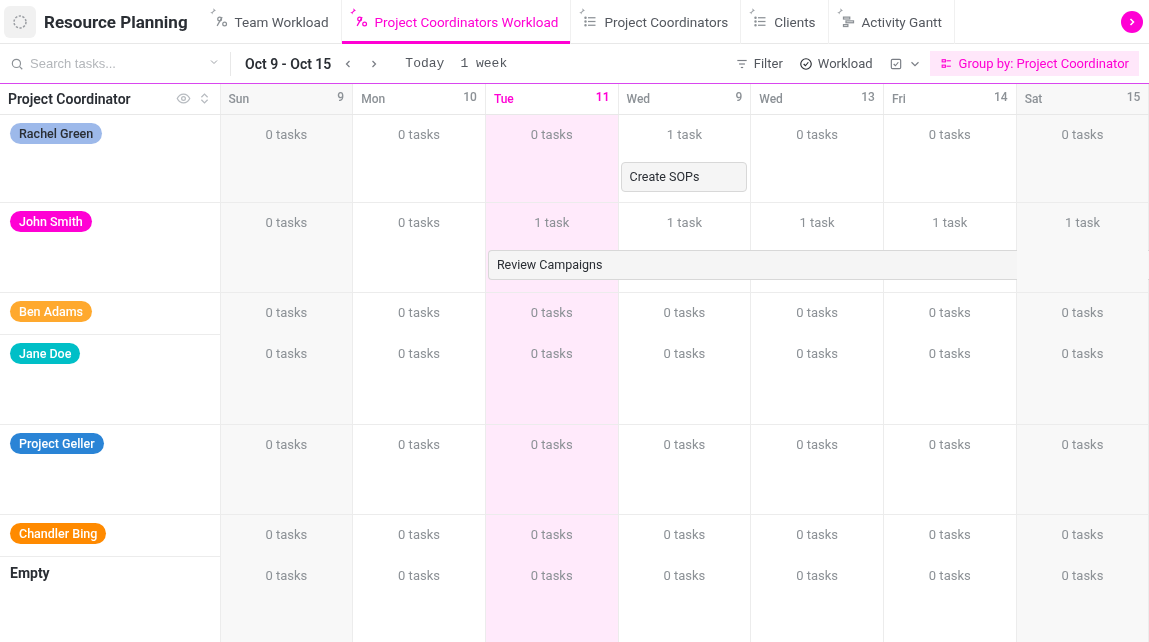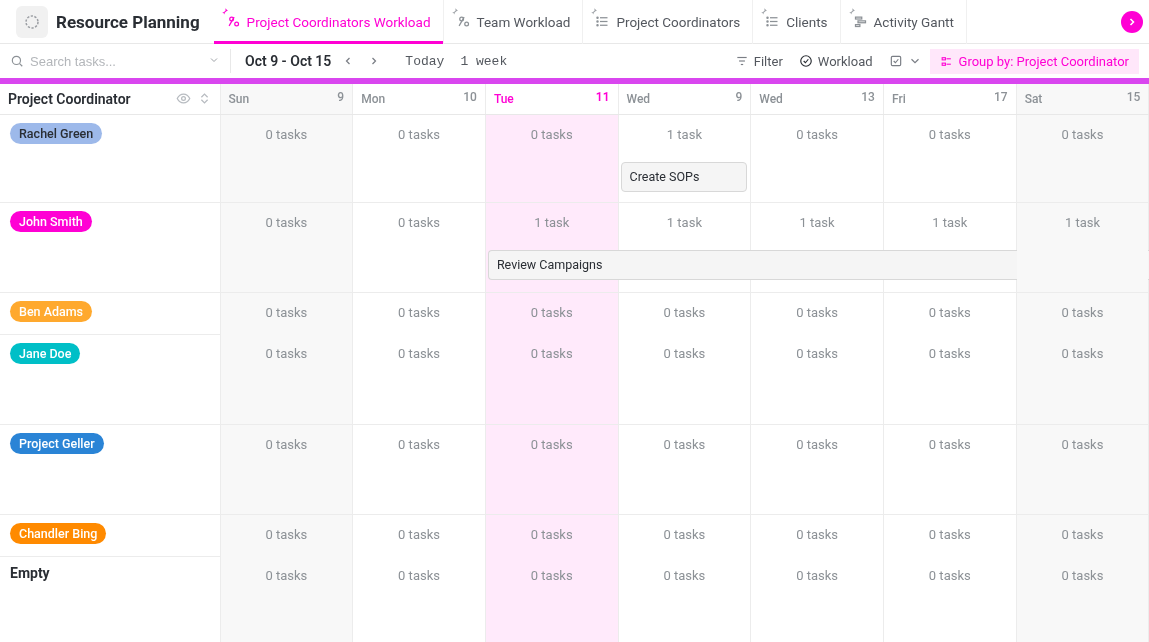--- a/index.html
+++ b/index.html
@@ -1,34 +1,34 @@
 <!DOCTYPE html>
 <html><head>
 <meta charset="utf-8">
 <style>
   * { box-sizing: border-box; margin: 0; padding: 0; }
   body { font-family: -apple-system, BlinkMacSystemFont, "Segoe UI", Roboto, Helvetica, Arial, sans-serif; font-size: 13px; color: #2a2e34; background: #fff; }
   .app { width: 1149px; height: 642px; position: relative; overflow: hidden; background: #fff; }
 
   
-  .topbar { display: flex; align-items: center; height: 44px; border-bottom: 1px solid #e8e8e8; padding: 0 6px 0 16px; position: relative; }
+  .topbar { display: flex; align-items: center; height: 44px; border-bottom: 1px solid #e8e8e8; padding: 0 6px 0 4px; position: relative; }
   .logo-wrap { width: 32px; height: 32px; border-radius: 6px; background:#f1f1f1; display:flex; align-items:center; justify-content:center; margin-right:8px; }
   .logo-wrap svg { width:18px; height:18px; }
   .space-title { font-size: 17px; font-weight: 700; color:#2a2e34; margin-right: 14px; white-space: nowrap; }
   .tabs { display:flex; align-items:stretch; height:44px; flex: 1 1 auto; overflow:hidden; }
   .tab { display:flex; align-items:center; gap:6px; padding: 0 12px; color:#54585f; font-size:13.5px; border-right:1px solid #f0f0f0; position:relative; cursor:pointer; white-space:nowrap; }
   .tab .pin { position:absolute; top:3px; left:6px; }
   .tab.active { color:#ff00d4; }
   .tab.active::after { content:""; position:absolute; bottom:0; left:0; right:0; height:3px; background:#ff00d4; }
   .tab-icon { display:inline-flex; }
   .next-chev { width:22px; height:22px; background:#ff00d4; border-radius:50%; display:flex; align-items:center; justify-content:center; margin-left:6px; flex:0 0 auto; cursor:pointer; }
   .next-chev svg { width:12px; height:12px; }
 
   
-  .toolbar { display:flex; align-items:center; height:40px; border-bottom:6px solid #d946ef; padding:0 10px; }
+  .toolbar { display:flex; align-items:center; height:40px; border-bottom:1px solid #d946ef; padding:0 10px; }
   .search-wrap { display:flex; align-items:center; gap:6px; width:210px; color:#a9acb0; }
   .search-input { border:none; outline:none; font-size:13px; color:#2a2e34; width:140px; }
   .search-input::placeholder { color:#b3b6ba; }
   .caret-down { margin-left:auto; }
   .vdiv { width:1px; background:#e8e8e8; height:24px; margin:0 10px; }
   .daterange { font-weight:600; font-size:14px; color:#2a2e34; padding:0 4px; }
   .navbtn { width:26px; height:26px; display:inline-flex; align-items:center; justify-content:center; color:#7a7e85; cursor:pointer; border-radius:4px; }
   .sp { flex:0 0 10px; }
   .pillbtn { padding:4px 8px; border-radius:4px; font-size:13px; color:#54585f; cursor:pointer;font-family:Liberation Mono, monospace; }
   .flex-spacer { flex:1 1 auto; }
@@ -74,45 +74,45 @@
 
   <div class="topbar">
     <div class="logo-wrap">
       <svg viewBox="0 0 24 24" fill="none" stroke="#9a9da2" stroke-width="2" stroke-dasharray="3 2">
           <circle cx="12" cy="12" r="8"></circle>
         </svg>
     </div>
     <div class="space-title">Resource Planning</div>
 
     <div class="tabs" id="tabs-host">
+        <div class="tab">
+          <span class="pin"><svg width="9" height="9" viewBox="0 0 24 24" fill="#9ea2a7">
+              <path d="M14 3l7 7-4 1-5 5 1 4-7-7 4 1 5-5z"></path>
+            </svg></span>
+          <span class="tab-icon">
+            <svg width="15" height="15" viewBox="0 0 24 24" fill="none" stroke="#8c9196" stroke-width="2">
+              <circle cx="9" cy="8" r="3"></circle>
+              <circle cx="17" cy="16" r="3"></circle>
+              <line x1="5" y1="19" x2="13" y2="5"></line>
+            </svg>
+          </span>
+          <span>Team Workload</span>
+        </div>
         <div class="tab active">
           <span class="pin"><svg width="9" height="9" viewBox="0 0 24 24" fill="#ff00d4">
               <path d="M14 3l7 7-4 1-5 5 1 4-7-7 4 1 5-5z"></path>
             </svg></span>
           <span class="tab-icon">
             <svg width="15" height="15" viewBox="0 0 24 24" fill="none" stroke="#ff00d4" stroke-width="2">
               <circle cx="9" cy="8" r="3"></circle>
               <circle cx="17" cy="16" r="3"></circle>
               <line x1="5" y1="19" x2="13" y2="5"></line>
             </svg>
           </span>
           <span>Project Coordinators Workload</span>
-        </div>
-        <div class="tab">
-          <span class="pin"><svg width="9" height="9" viewBox="0 0 24 24" fill="#9ea2a7">
-              <path d="M14 3l7 7-4 1-5 5 1 4-7-7 4 1 5-5z"></path>
-            </svg></span>
-          <span class="tab-icon">
-            <svg width="15" height="15" viewBox="0 0 24 24" fill="none" stroke="#8c9196" stroke-width="2">
-              <circle cx="9" cy="8" r="3"></circle>
-              <circle cx="17" cy="16" r="3"></circle>
-              <line x1="5" y1="19" x2="13" y2="5"></line>
-            </svg>
-          </span>
-          <span>Team Workload</span>
         </div>
         <div class="tab">
           <span class="pin"><svg width="9" height="9" viewBox="0 0 24 24" fill="#9ea2a7">
               <path d="M14 3l7 7-4 1-5 5 1 4-7-7 4 1 5-5z"></path>
             </svg></span>
           <span class="tab-icon">
             <svg width="15" height="15" viewBox="0 0 24 24" fill="none" stroke="#8c9196" stroke-width="2">
               <line x1="8" y1="6" x2="20" y2="6"></line>
               <line x1="8" y1="12" x2="20" y2="12"></line>
               <line x1="8" y1="18" x2="20" y2="18"></line>
@@ -254,21 +254,21 @@
                     <polyline points="7 14 12 19 17 14"></polyline>
                   </svg>
               </span>
             </div>
           </th>
         <th class="day sun"><span>Sun</span><span class="dnum">9</span></th>
             <th class="day"><span>Mon</span><span class="dnum">10</span></th>
             <th class="day today"><span>Tue</span><span class="dnum">11</span></th>
             <th class="day"><span>Wed</span><span class="dnum">9</span></th>
             <th class="day"><span>Wed</span><span class="dnum">13</span></th>
-            <th class="day"><span>Fri</span><span class="dnum">17</span></th>
+            <th class="day"><span>Fri</span><span class="dnum">14</span></th>
             <th class="day sat"><span>Sat</span><span class="dnum">15</span></th>
           </tr>
       </thead>
       <tbody id="grid-body">
           <tr class="summary">
             <td class="sidecell" rowspan="2"><span class="person-pill" style="background:#9db9ea;color:#2a2e34">Rachel Green</span></td>
             <td class="cell-day sun-cell" style="border-bottom: none;">
               <span class="summary-txt">0 tasks</span>
             </td>
             <td class="cell-day " style="border-bottom: none;">

